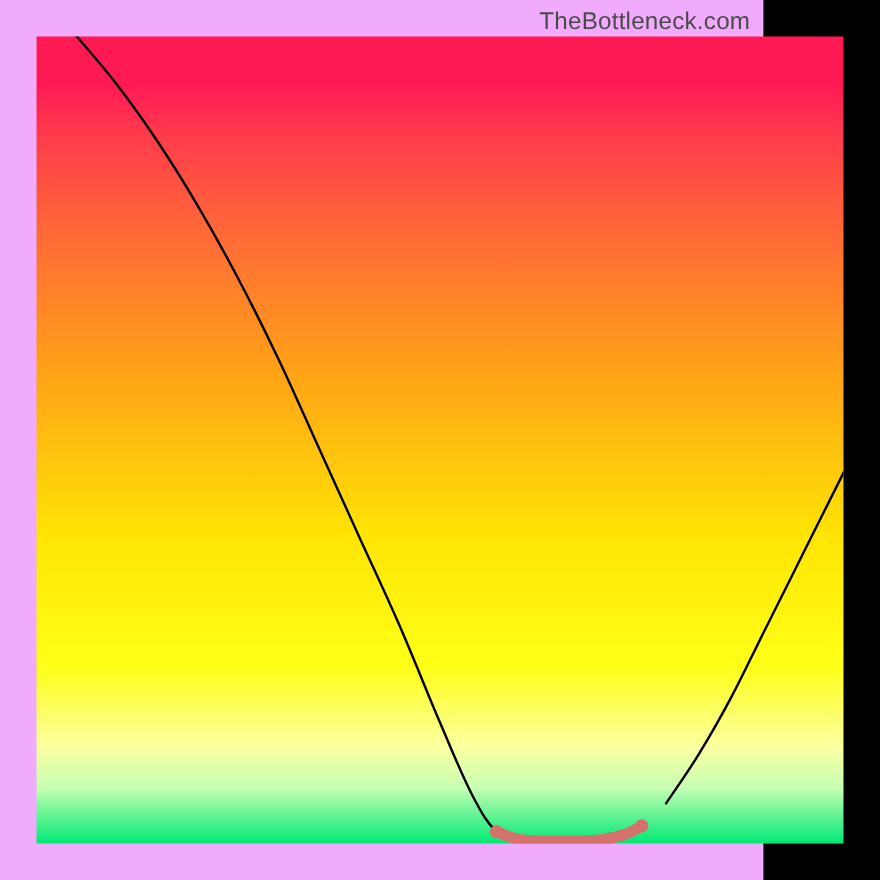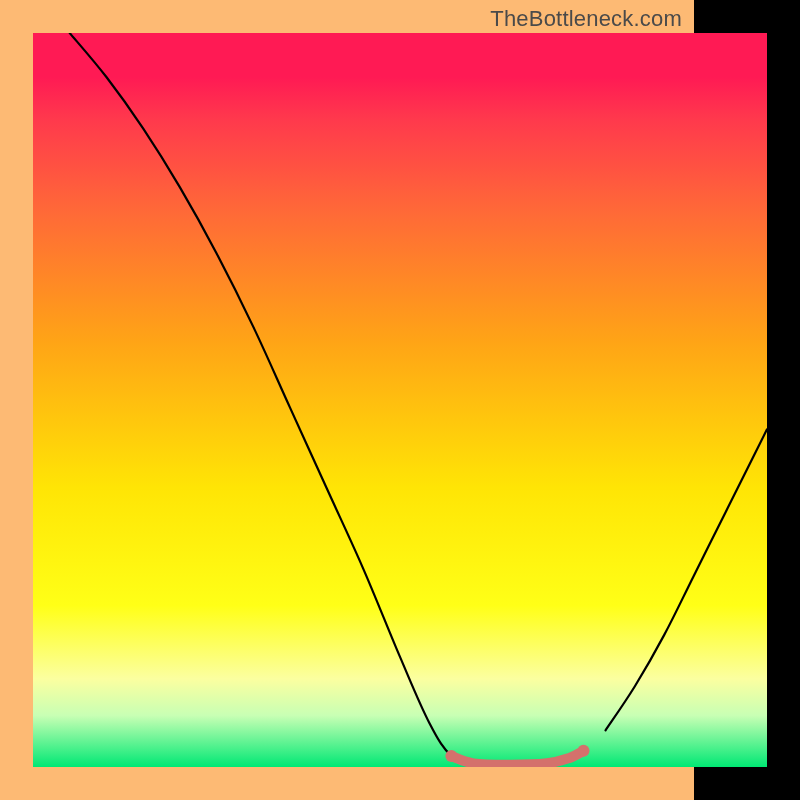--- a/index.html
+++ b/index.html
@@ -8,21 +8,21 @@
     width: 800px;
     height: 800px;
     background: #000;
     overflow: hidden;
     font-family: Arial, Helvetica, sans-serif;
   }
   .frame {
     position: relative;
     width: 694px;
     height: 800px;
-    background: #fdba74;
+    background: #f0abfc;
   }
   .watermark {
     position: absolute;
     top: 6px;
     right: 12px;
     color: #4a4a4a;
     font-size: 22px;
     font-weight: 500;
     letter-spacing: 0.2px;
     z-index: 5;

